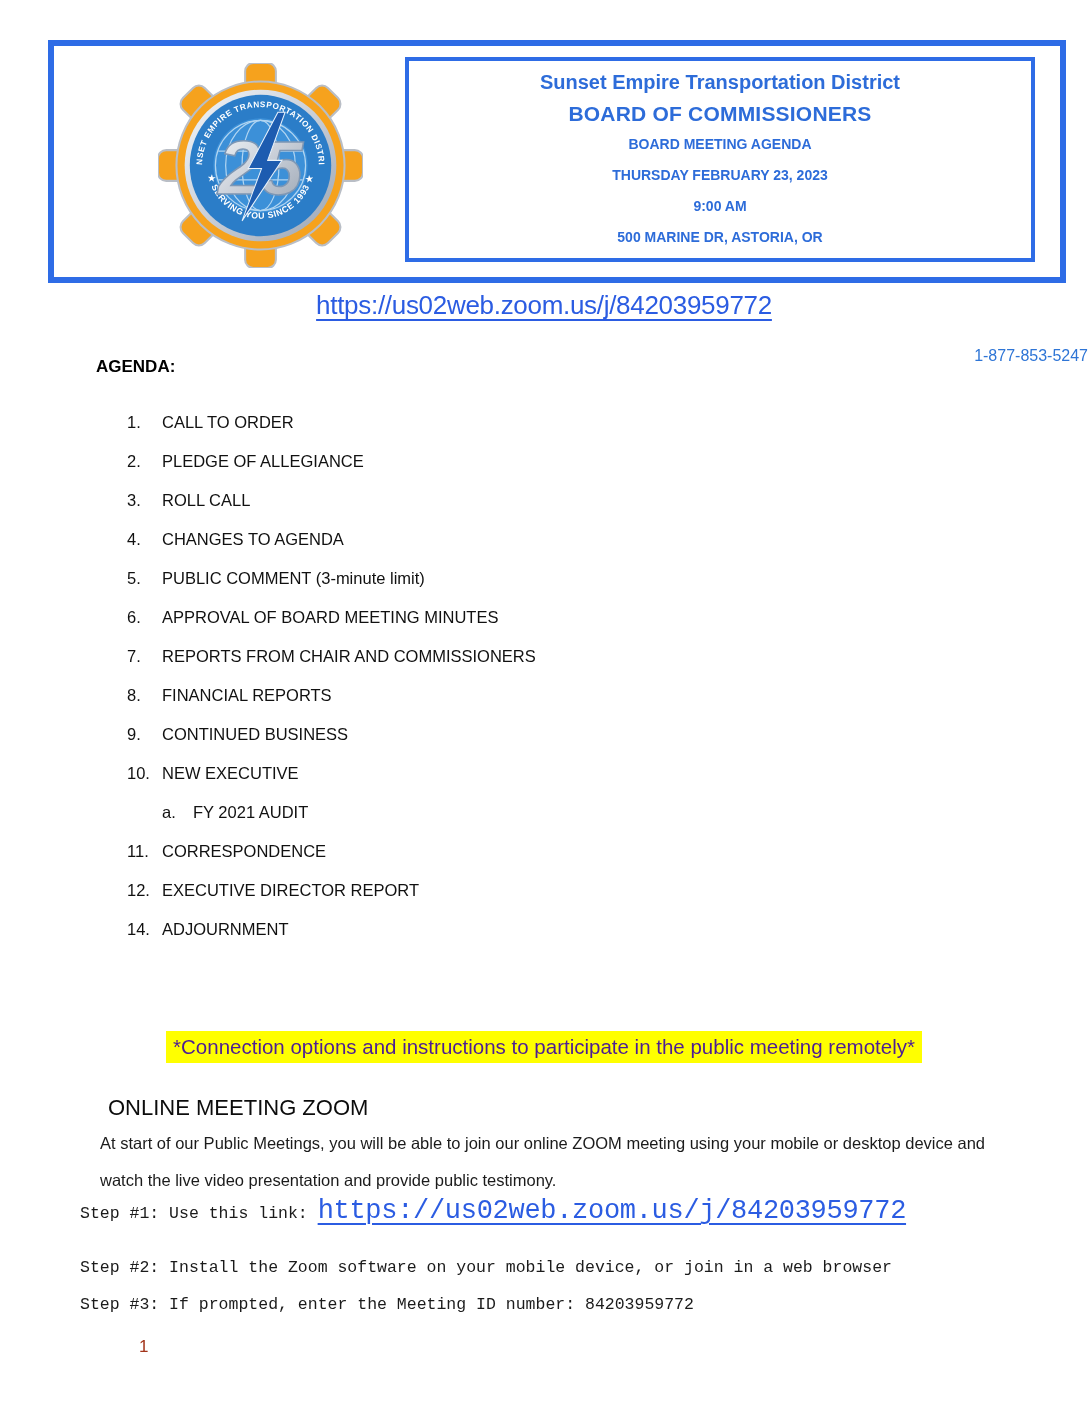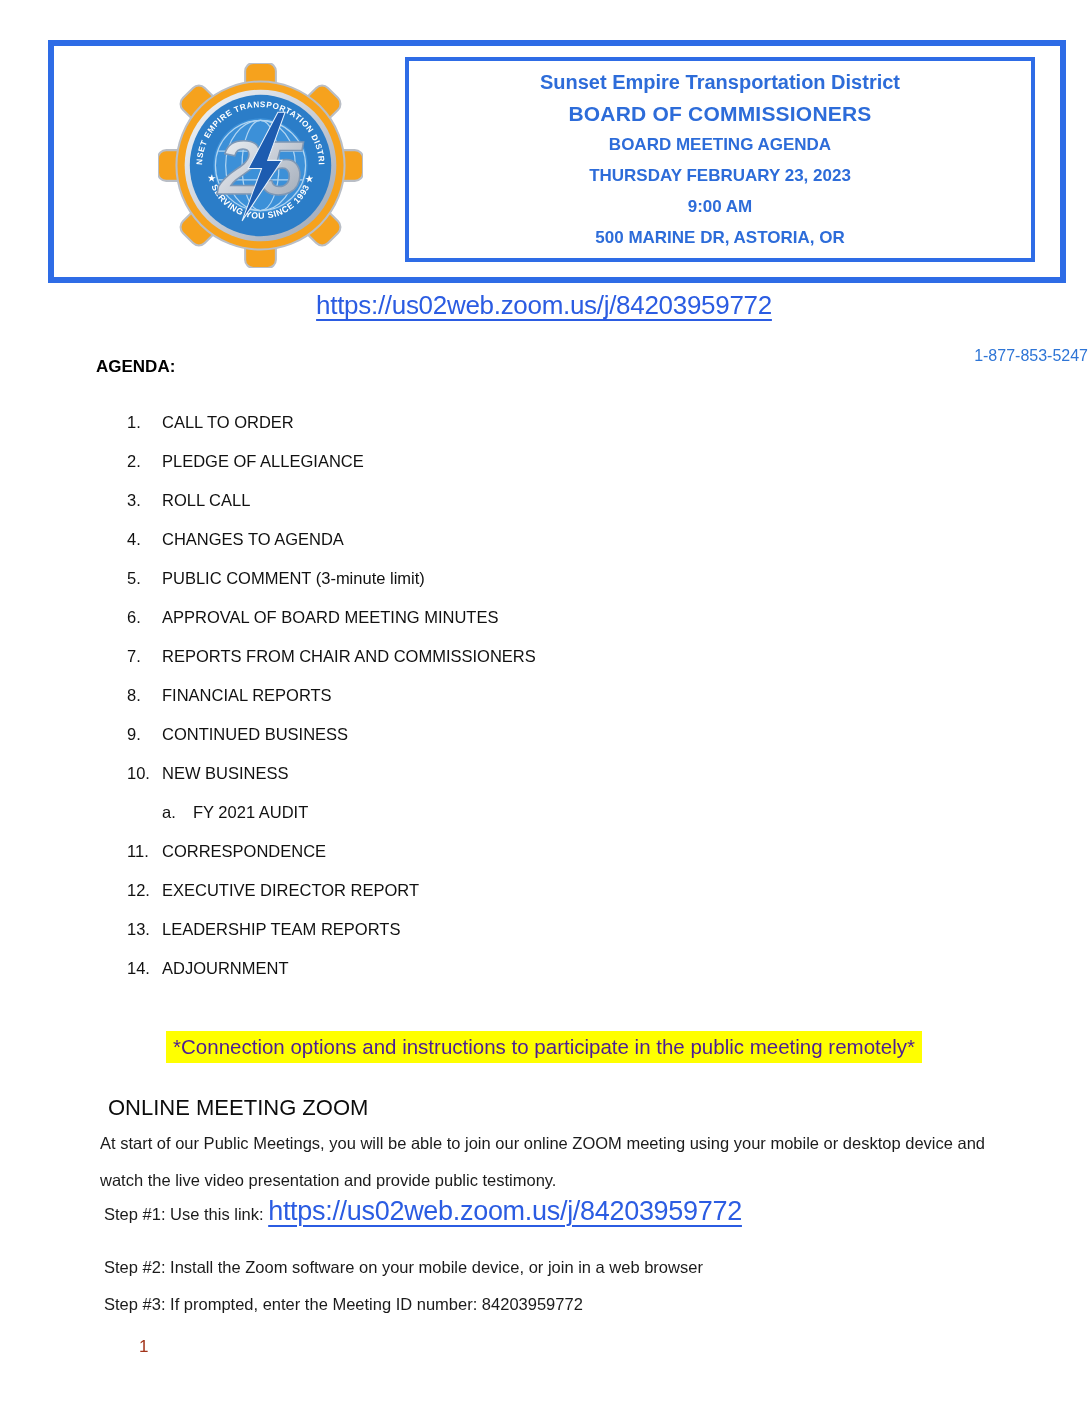--- a/index.html
+++ b/index.html
@@ -25,21 +25,21 @@
   .logo-wrap{position:absolute;left:104px;top:17px;width:205px;height:205px;}
   .inner-box{
     position:absolute;left:351px;top:11px;width:630px;height:205px;
     border:4px solid var(--accent_blue);box-sizing:border-box;
     display:flex;flex-direction:column;justify-content:center;
     text-align:center;color:var(--header_text_blue);font-weight:bold;
   }
   .inner-box p{margin:0;line-height:31px;}
   .hl-org{font-size:20px;}
   .hl-board{font-size:21px;letter-spacing:.2px;}
-  .hl-doc,.hl-date,.hl-time,.hl-loc{font-size:17px;}
+  .hl-doc,.hl-date,.hl-time,.hl-loc{font-size:14px;}
   
   .zoomlink-row{position:absolute;top:290px;left:0;width:100%;text-align:center;}
   a.biglink{
     color:var(--link_blue);font-size:26px;letter-spacing:-0.3px;
     text-decoration:underline;text-underline-offset:5px;text-decoration-thickness:2px;
     cursor:pointer;
   }
   .phone-row{
     position:absolute;top:347px;left:0;width:100%;text-align:right;
     color:var(--phone_blue);font-weight:normal;font-size:16px;
@@ -52,21 +52,21 @@
   .item.sub{margin-left:35px;}
   .item.sub .num{width:31px;flex:0 0 31px;}
   
   .hl-row{position:absolute;top:1031px;left:0;width:100%;text-align:center;}
   .hl{
     background:var(--highlight_yellow);color:#4c1d95;font-size:20.5px;
     padding:4px 7px;display:inline-block;
   }
   .online-heading{position:absolute;top:1083px;left:96px;font-size:22px;font-weight:400;color:#0c0c0c;margin:12px;}
   .body-par{position:absolute;top:1121px;left:96px;width:896px;font-size:16.5px;line-height:37px;margin:4px;}
-  .step{position:absolute;left:104px;font-size:16.5px;}
+  .step{position:absolute;left:80px;font-size:16.5px;font-family:Liberation Mono, monospace;}
   .step1{top:1196px;}
   .step1 a.biglink{font-size:27px;}
   .step2{top:1258px;}
   .step3{top:1295px;}
   .pagenum{position:absolute;top:1337px;left:139px;color:var(--page_number_red);font-size:17px;}
 </style>
 </head>
 <body>
 
 <div class="page">
@@ -165,39 +165,35 @@
     <li class="item">
         <span class="num">8.</span>
         <span class="txt">FINANCIAL REPORTS</span>
       </li>
     <li class="item">
         <span class="num">9.</span>
         <span class="txt">CONTINUED BUSINESS</span>
       </li>
     <li class="item">
         <span class="num">10.</span>
-        <span class="txt">NEW BUSINESS</span>
+        <span class="txt">NEW EXECUTIVE</span>
       </li>
     <li class="item sub">
         <span class="num">a.</span>
         <span class="txt">FY 2021 AUDIT</span>
       </li>
     <li class="item">
         <span class="num">11.</span>
         <span class="txt">CORRESPONDENCE</span>
       </li>
     <li class="item">
         <span class="num">12.</span>
         <span class="txt">EXECUTIVE DIRECTOR REPORT</span>
       </li>
     <li class="item">
-        <span class="num">13.</span>
-        <span class="txt">LEADERSHIP TEAM REPORTS</span>
-      </li>
-    <li class="item">
         <span class="num">14.</span>
         <span class="txt">ADJOURNMENT</span>
       </li>
   </ol>
 
   <div class="hl-row">
     <span class="hl">*Connection options and instructions to participate in the public meeting remotely*</span>
   </div>
   <h2 class="online-heading">ONLINE MEETING ZOOM</h2>
   <p class="body-par">At start of our Public Meetings, you will be able to join our online ZOOM meeting using your mobile or desktop device and watch the live video presentation and provide public testimony.</p>

